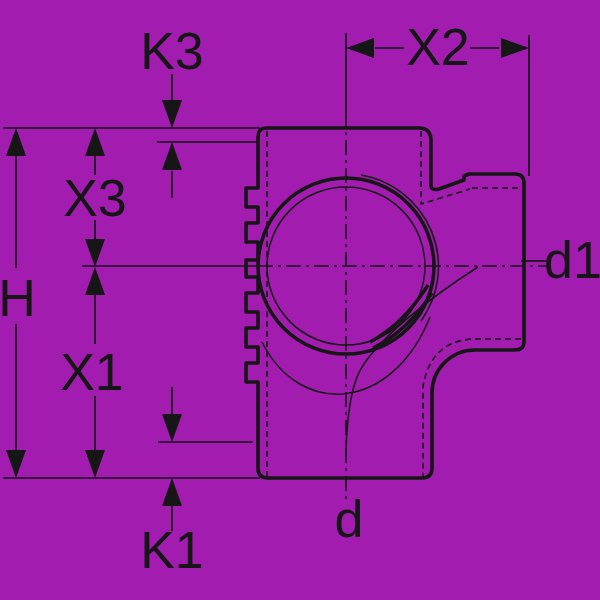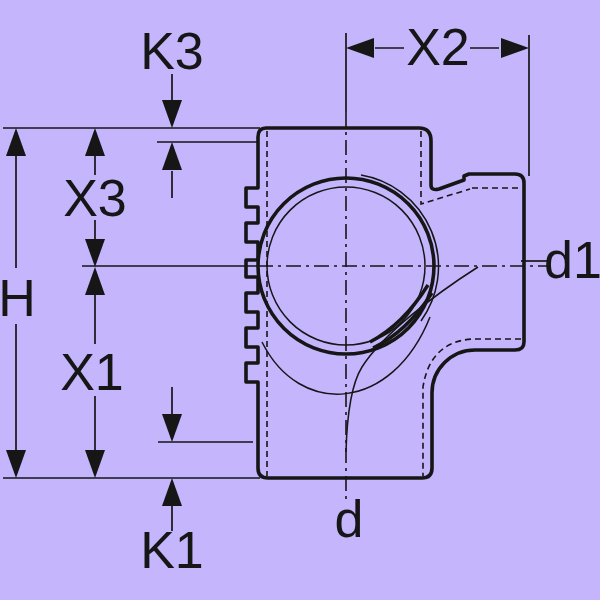--- a/index.html
+++ b/index.html
@@ -1,16 +1,16 @@
 <!DOCTYPE html>
 <html><head>
 <meta charset="utf-8">
 <style>
   html,body{margin:0;padding:0;background:#ffffff;}
-  .canvas{position:relative;width:600px;height:600px;background:#c4b5fd;overflow:hidden;
+  .canvas{position:relative;width:600px;height:600px;background:#a21caf;overflow:hidden;
           font-family:"Liberation Sans", sans-serif;}
   svg{display:block;}
   text{font-family:"Liberation Sans", sans-serif;font-size:52px;fill:#161616;}
 </style>
 </head>
 <body>
 
 <div class="canvas">
 <svg width="600" height="600" viewBox="0 0 600 600">
 

